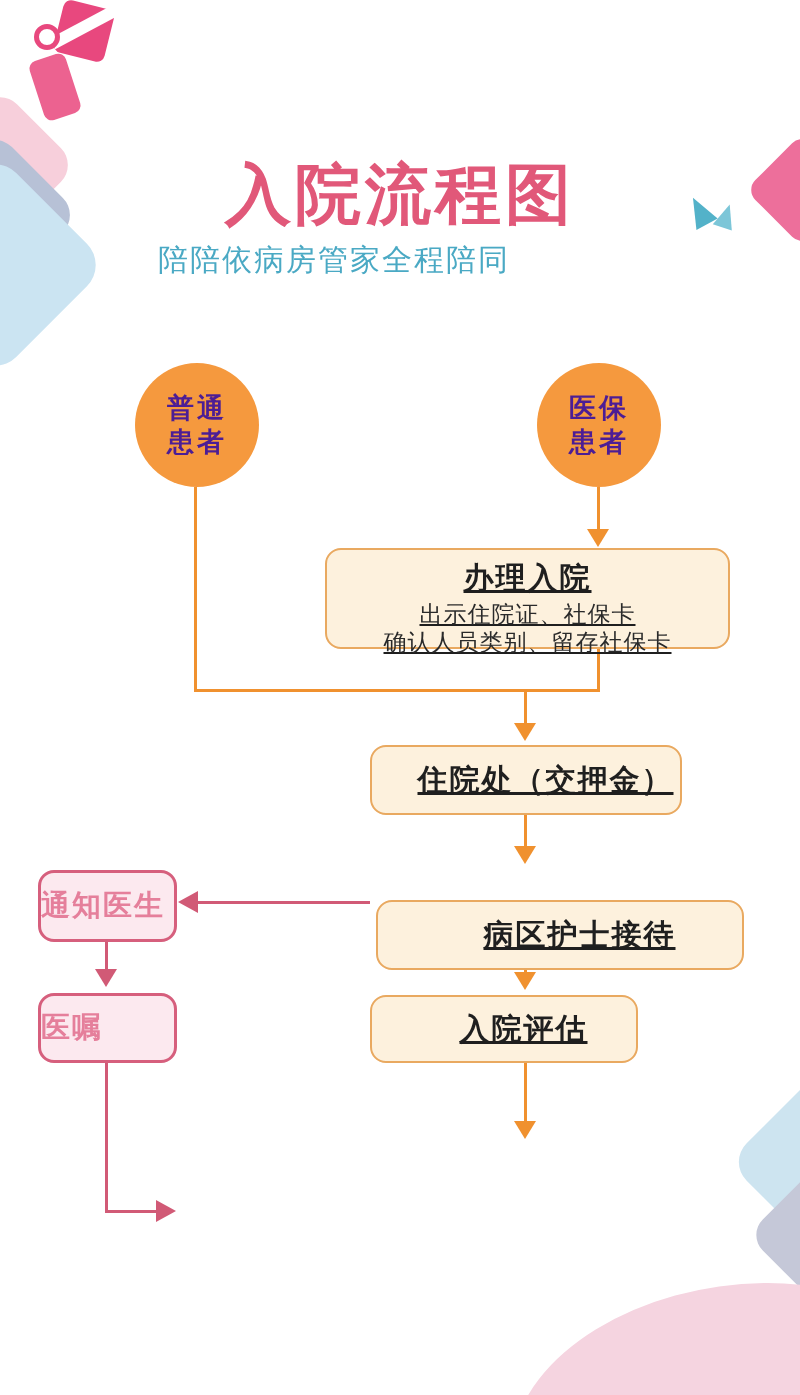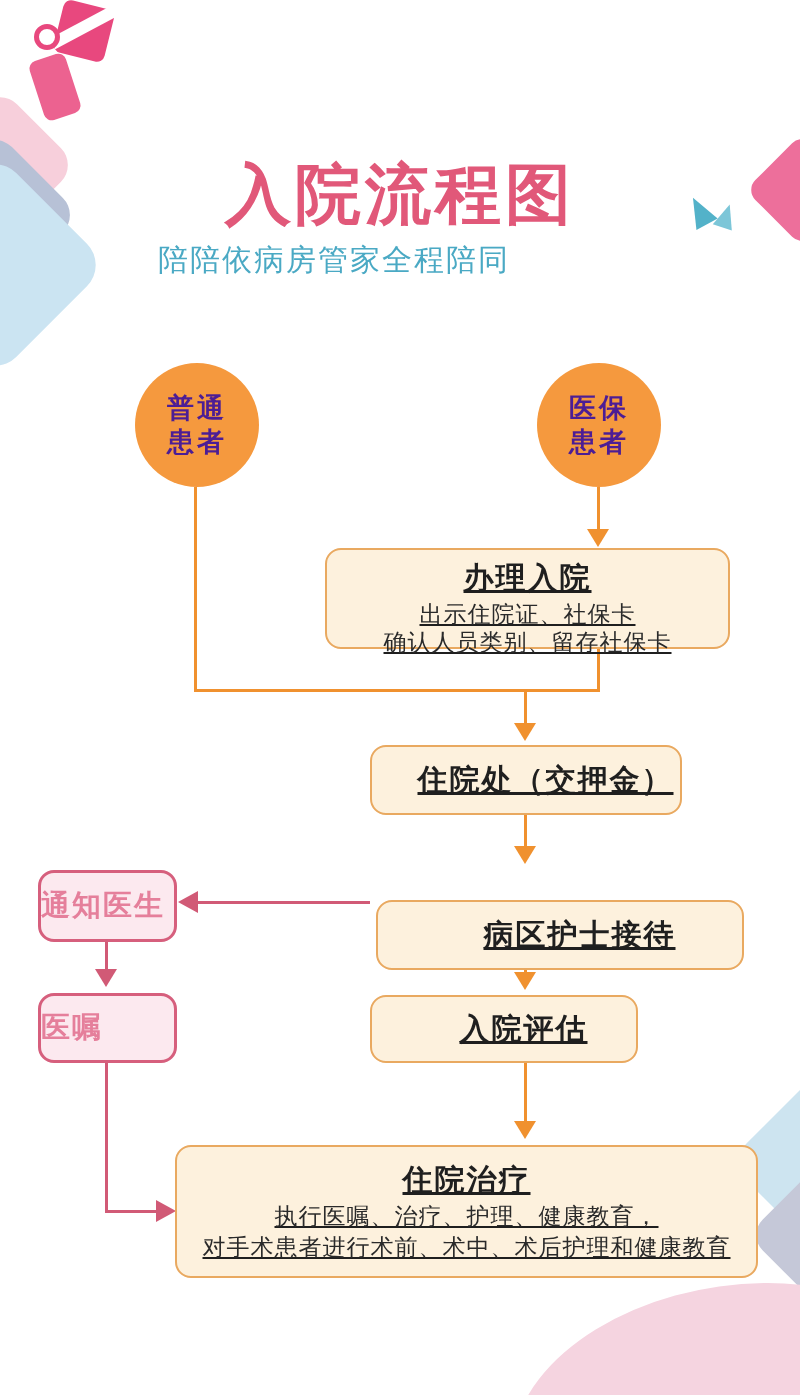--- a/index.html
+++ b/index.html
@@ -125,25 +125,20 @@
   </div>
 
   <div class="obox center" style="left:376px;top:868px;width:368px;height:70px;margin-top:32px;">
     <div class="btitle">病区护士接待</div>
   </div>
 
   <div class="obox center" style="left:370px;top:995px;width:268px;height:68px;">
     <div class="btitle">入院评估</div>
   </div>
 
-  <div class="obox" style="left:175px;top:1145px;width:583px;height:133px;padding-top:12px;">
-    <div class="btitle" style="line-height:42px;">住院治疗</div>
-    <div class="bdesc" style="line-height:31px;">执行医嘱、治疗、护理、健康教育，</div>
-    <div class="bdesc" style="line-height:31px;">对手术患者进行术前、术中、术后护理和健康教育</div>
-  </div>
 
   <div class="pbox" style="left:38px;top:870px;width:139px;height:72px;">
     <span>通知医生</span>
   </div>
   <div class="pbox" style="left:38px;top:993px;width:139px;height:70px;">
     <span>医嘱</span>
   </div>
 
 </div>
 

